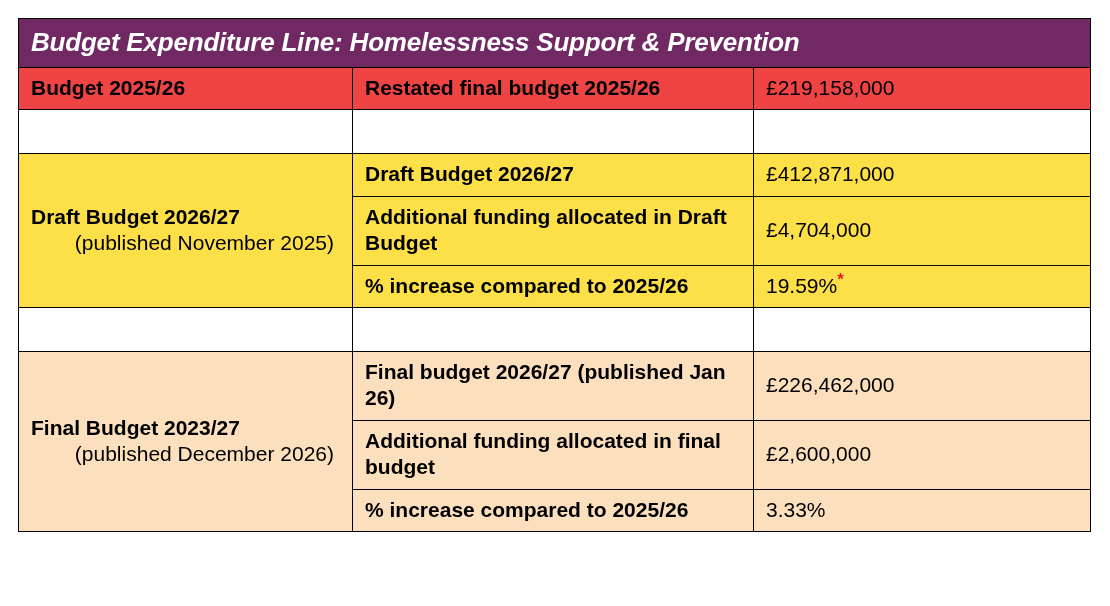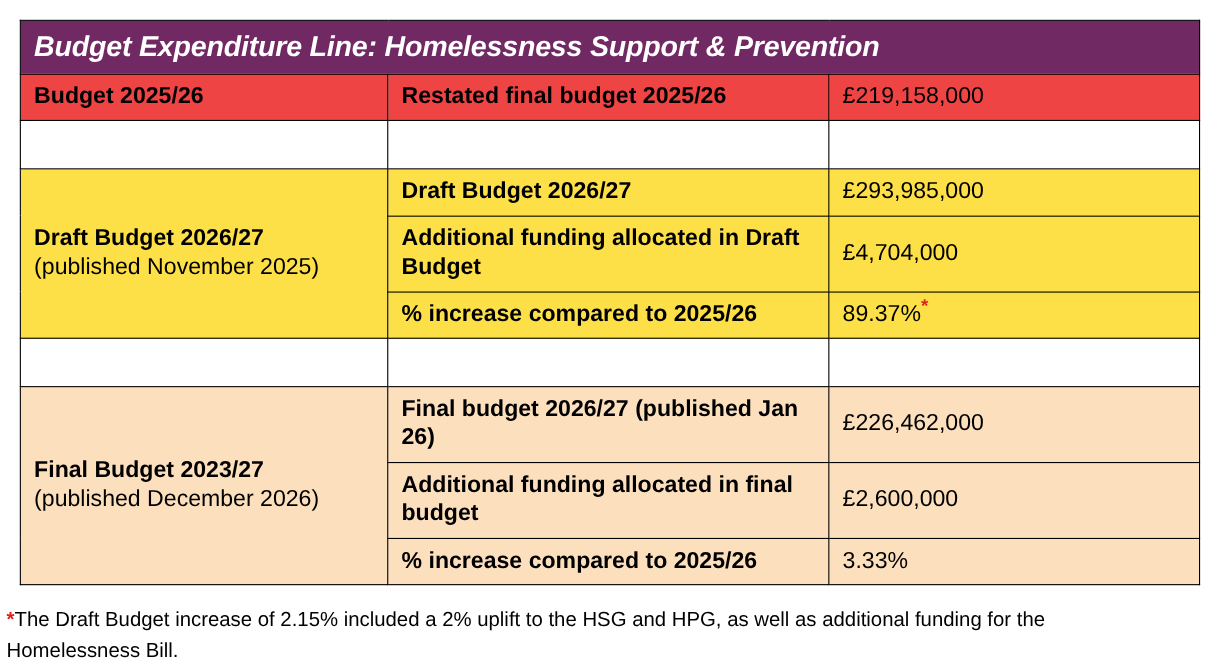--- a/index.html
+++ b/index.html
@@ -69,20 +69,21 @@
   .band-orange { background: #fce0be; }
   .band-white  { background: #ffffff; }
 
   
   .lbl-bold {
     font-weight: bold;
   }
   .lbl-sub {
     font-weight: normal;
     display: block;
+    text-align: right;
   }
   .val {
     font-weight: normal;
     margin-top: 36px;
   }
   .cat-cell {
     vertical-align: top;
     padding-top: 9px;
   }
   .spacer-row td {
@@ -153,37 +154,37 @@
 
         <tr>
           <td class="band-green cat-cell" rowspan="3">
             <span class="lbl-bold">Draft Budget 2026/27</span>
             <span class="lbl-sub">(published November 2025)</span>
           </td>
           <td class="band-green">
             <span class="lbl-bold">Draft Budget 2026/27</span>
           </td>
           <td class="band-green">
-            <span class="val">£293,985,000</span>
+            <span class="val">£412,871,000</span>
           </td>
         </tr>
         <tr>
           <td class="band-green">
             <span class="lbl-bold">Additional funding allocated in Draft Budget</span>
           </td>
           <td class="band-green">
             <span class="val">£4,704,000</span>
           </td>
         </tr>
         <tr>
           <td class="band-green">
             <span class="lbl-bold">% increase compared to 2025/26</span>
           </td>
           <td class="band-green">
-            <span class="val">89.37%</span><sup class="star">*</sup>
+            <span class="val">19.59%</span><sup class="star">*</sup>
           </td>
         </tr>
 
         <tr class="spacer-row">
           <td class="band-white"></td>
           <td class="band-white"></td>
           <td class="band-white"></td>
         </tr>
 
         <tr>
@@ -212,15 +213,14 @@
           </td>
           <td class="band-orange">
             <span class="val">3.33%</span>
           </td>
         </tr>
 
       </tbody>
     </table>
   </div>
 
-  <div class="footnote"><span class="fn-star">*</span><span>The Draft Budget increase of 2.15% included a 2% uplift to the HSG and HPG, as well as additional funding for the Homelessness Bill.</span></div>
 
 </div>
 
 </body></html>

